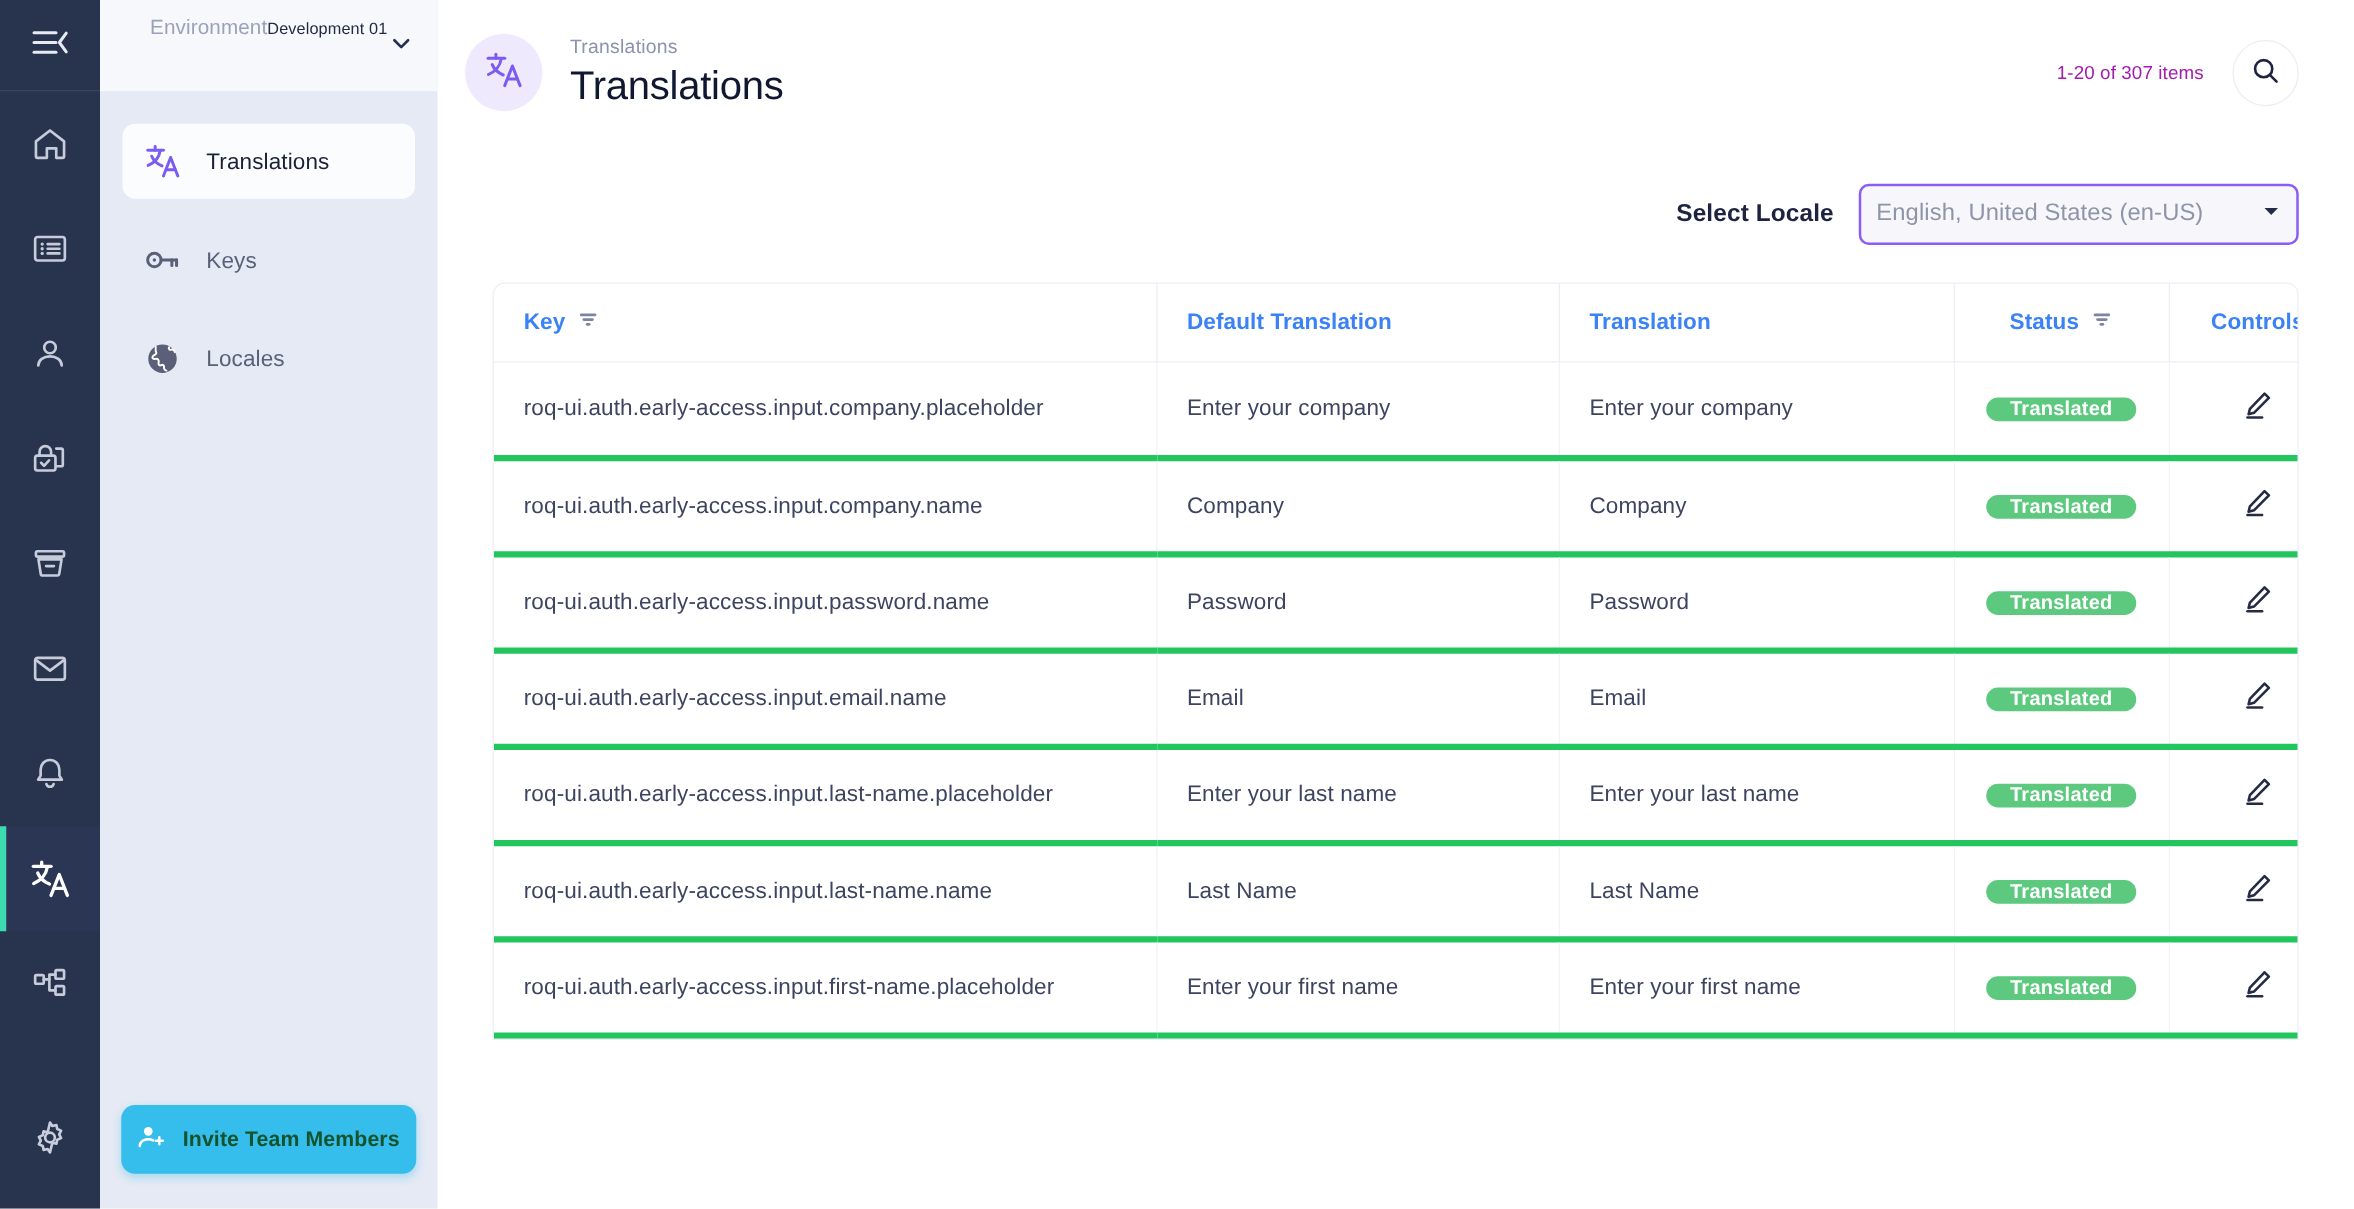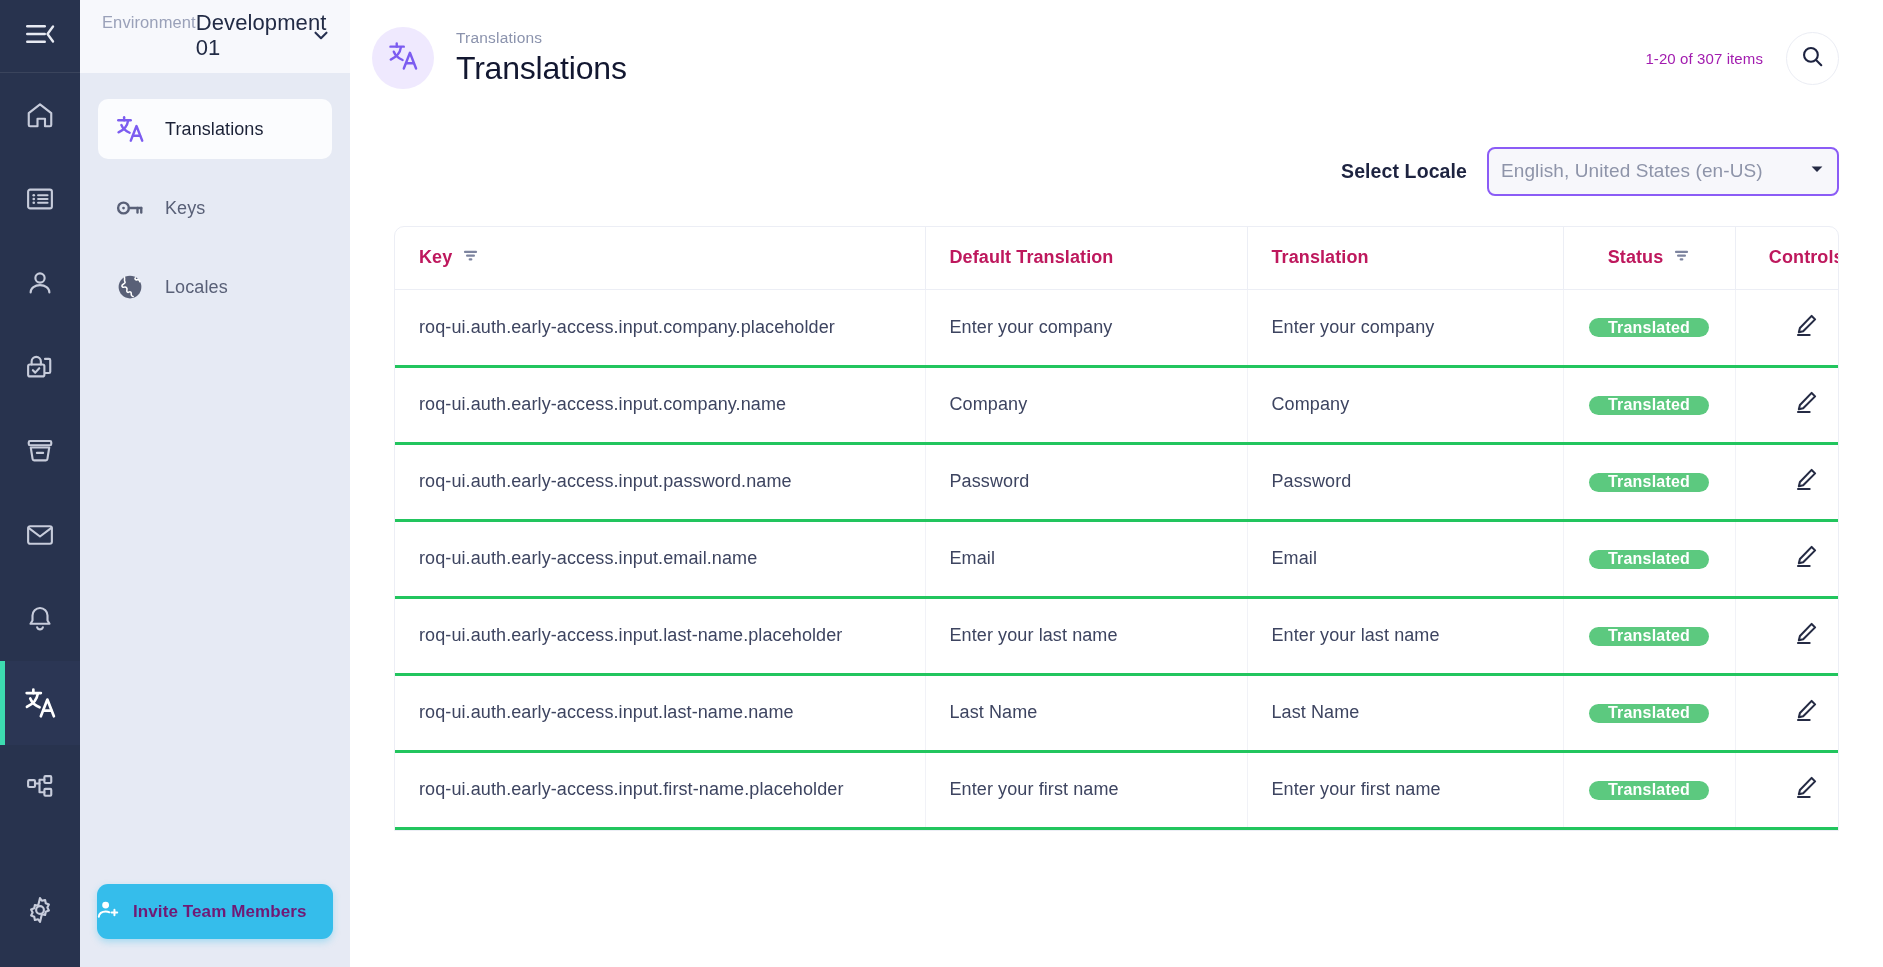--- a/index.html
+++ b/index.html
@@ -61,21 +61,21 @@
     height: 73px;
     padding: 10px 22px 0 22px;
     display: flex; justify-content: center;
     position: relative;
   }
   .env-label {
     font-size: 16.5px; color: #9aa1b9; line-height: 24px;
     letter-spacing: .1px;
   }
   .env-value {
-    font-size: 22px; color: #222b45; line-height: 25px;
+    font-size: 13px; color: #222b45; line-height: 25px;
     letter-spacing: .1px;
   }
   .env-chevron {
     position: absolute; right: 18px; top: 50%;
     transform: translateY(-50%);
   }
   .nav-list { padding: 26px 18px 0 18px; }
   .nav-item {
     display: flex; align-items: center;
     height: 60px;
@@ -90,24 +90,24 @@
   .nav-item.active .nav-label { color: #1b2136; }
 
   .invite-wrap {
     position: absolute; bottom: 28px; left: 0; width: 270px;
     display: flex; justify-content: center;
   }
   .invite-btn {
     width: 236px; height: 55px;
     background: #35bdeb;
     border: none; border-radius: 11px;
-    color: #701a75;
+    color: #14532d;
     font-family: "Liberation Sans", sans-serif;
     font-size: 17px; font-weight: bold; letter-spacing: .1px;
-    display: flex; align-items: center; 
+    display: flex; align-items: center; justify-content: center;
     gap: 13px;
     cursor: pointer;
     box-shadow: 0 3px 7px rgba(53,189,235,.35);
   }
 
   
   .main {
     flex: 1 1 auto; height: 967px;
     background: #ffffff;
     display: flex; flex-direction: column;
@@ -163,38 +163,38 @@
   
   .table-card {
     border: 1px solid #eceef5;
     border-radius: 10px 10px 0 0;
     background: #ffffff;
     overflow: hidden;
   }
   table { width: 100%; border-collapse: collapse; table-layout: fixed; }
   thead th {
     height: 62px;
-    font-size: 18px; color: #be185d; font-weight: bold;
+    font-size: 18px; color: #3b82f6; font-weight: bold;
     text-align: left;
     padding: 0 24px;
     border-bottom: 1px solid #eceef5;
     border-right: 1px solid #eceef5;
     vertical-align: middle;
     letter-spacing: .1px;
     white-space: nowrap;
   }
   thead th:last-child { border-right: none; }
   .th-inner { display: flex; align-items: center; gap: 10px; }
   .th-center .th-inner { justify-content: center; }
 
   tbody td {
     height: 77px;
     font-size: 18px; color: #3d4460;
     padding: 12px 24px;
-    border-bottom: 3px solid #22c55e;
+    border-bottom: 5px solid #22c55e;
     border-right: 1px solid #f1f2f7;
     vertical-align: middle;
     letter-spacing: .1px;
     white-space: nowrap; overflow: hidden; text-overflow: ellipsis;
   }
   tbody td:last-child { border-right: none; }
   .td-center { text-align: center; }
 
   .badge {
     display: inline-flex; align-items: center; justify-content: center;

